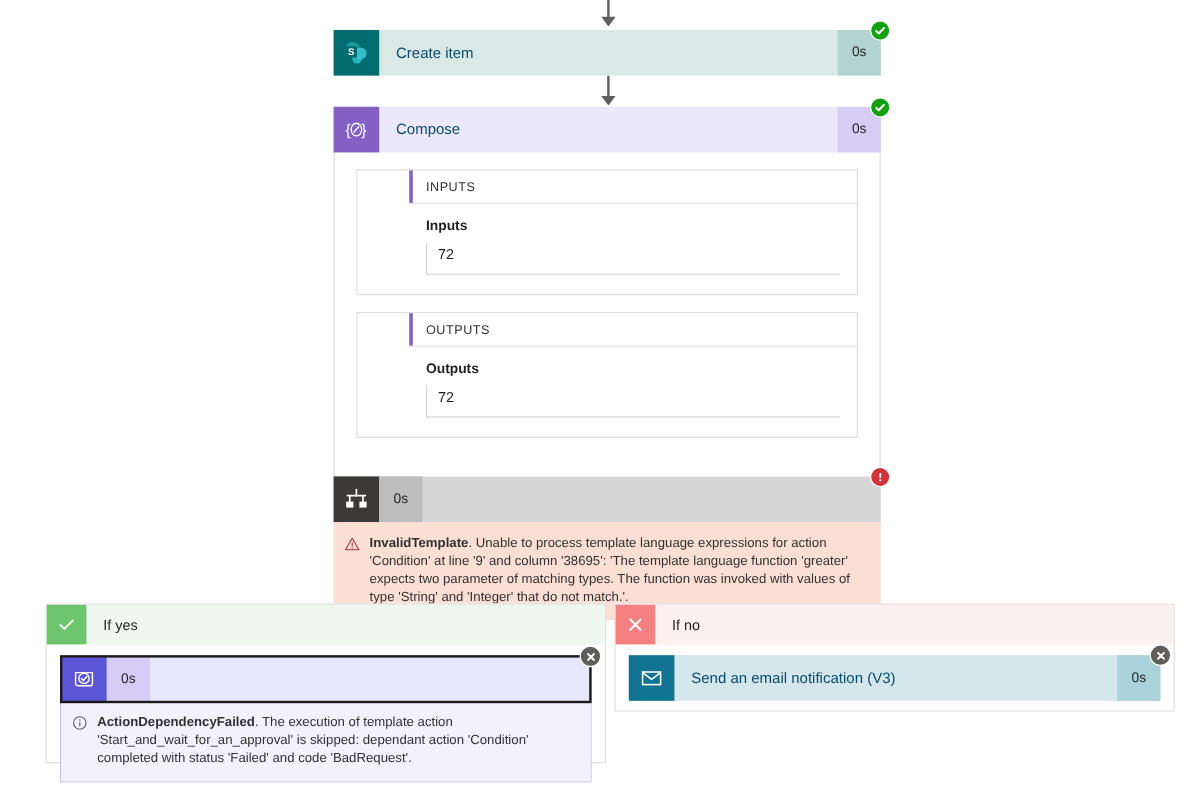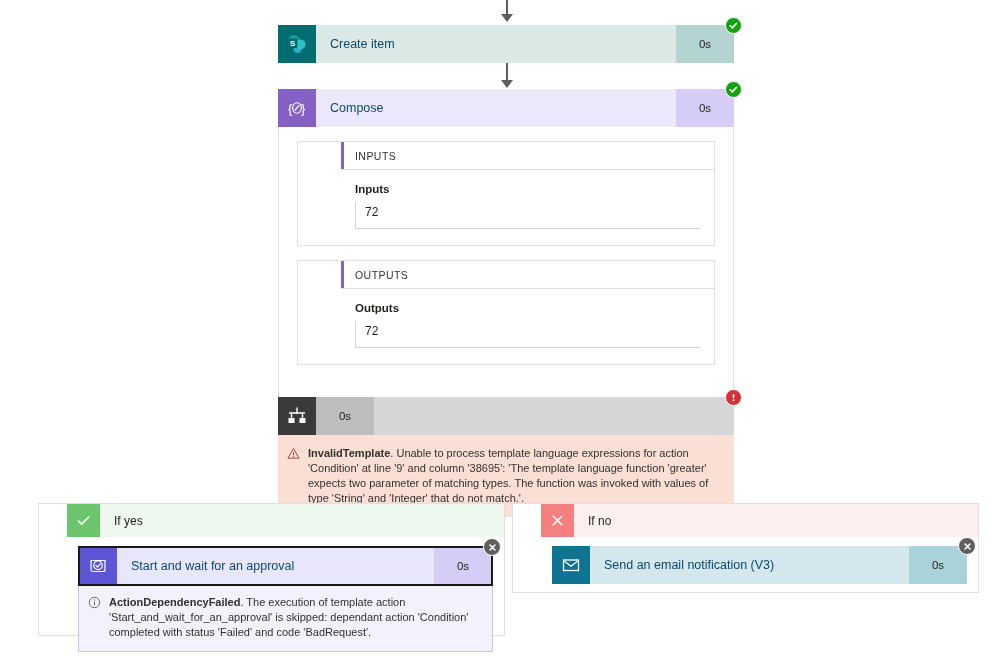--- a/index.html
+++ b/index.html
@@ -53,21 +53,21 @@
     flex: 1;
     display: flex;
     align-items: center;
     padding-left: 14px;
     font-size: 12.5px;
     color: #0c4a6e;
     overflow: hidden;
     white-space: nowrap;
   }
   .card-dur {
-    width: 58px;
+    width: 36px;
     min-width: 36px;
     display: flex;
     align-items: center;
     justify-content: center;
     font-size: 11.5px;
     color: #201f1e;
   }
 
   
   .badge {
@@ -164,21 +164,20 @@
     background: #f3f2fc;
     padding: 10px 0 11px 0;
   }
 
   
   .branch {
     position: absolute;
     background: #ffffff;
     border: 1px solid #e1dfdd;
     box-sizing: border-box;
-    padding-left: 28px;
   }
   .branch-head {
     display: flex;
     align-items: stretch;
     height: 33px;
   }
   .branch-badge {
     width: 33px;
     min-width: 33px;
     display: flex;
@@ -319,21 +318,20 @@
   <div class="branch-body">
     <div class="inner-card" style="border:1px solid #c9c5f0;">
       <div class="card-bar inner-selected" style="background:#e8e6fb;">
         <div class="card-icon" style="background:#5c56d6;">
           <svg width="22" height="22" viewBox="0 0 22 22">
             <path d="M4 5.5 h14 v9 a2 2 0 0 1 -2 2 h-10 a2 2 0 0 1 -2 -2 z" stroke="#ffffff" stroke-width="1.2" fill="none"></path>
             <circle cx="11" cy="10.3" r="4.3" stroke="#ffffff" stroke-width="1.2" fill="none"></circle>
             <path d="M8.9 10.5 L10.5 12.1 L13.4 8.7" stroke="#ffffff" stroke-width="1.2" fill="none" stroke-linecap="round" stroke-linejoin="round"></path>
           </svg>
         </div>
-        <div class="card-title">Start and wait for an approval</div>
         <div class="card-dur" style="background:#d6cdf7;">0s</div>
         <div class="badge" style="background:#605e5c; top:-9px; right:-9px; width:18px; height:18px;">
           <svg width="11" height="11" viewBox="0 0 12 12">
               <path d="M3.3 3.3 L8.7 8.7 M8.7 3.3 L3.3 8.7" stroke="#ffffff" stroke-width="1.7" stroke-linecap="round"></path>
             </svg>
         </div>
       </div>
       <div class="msg-strip info-strip">
         <div class="msg-icon">
           <svg width="13" height="13" viewBox="0 0 14 14">

